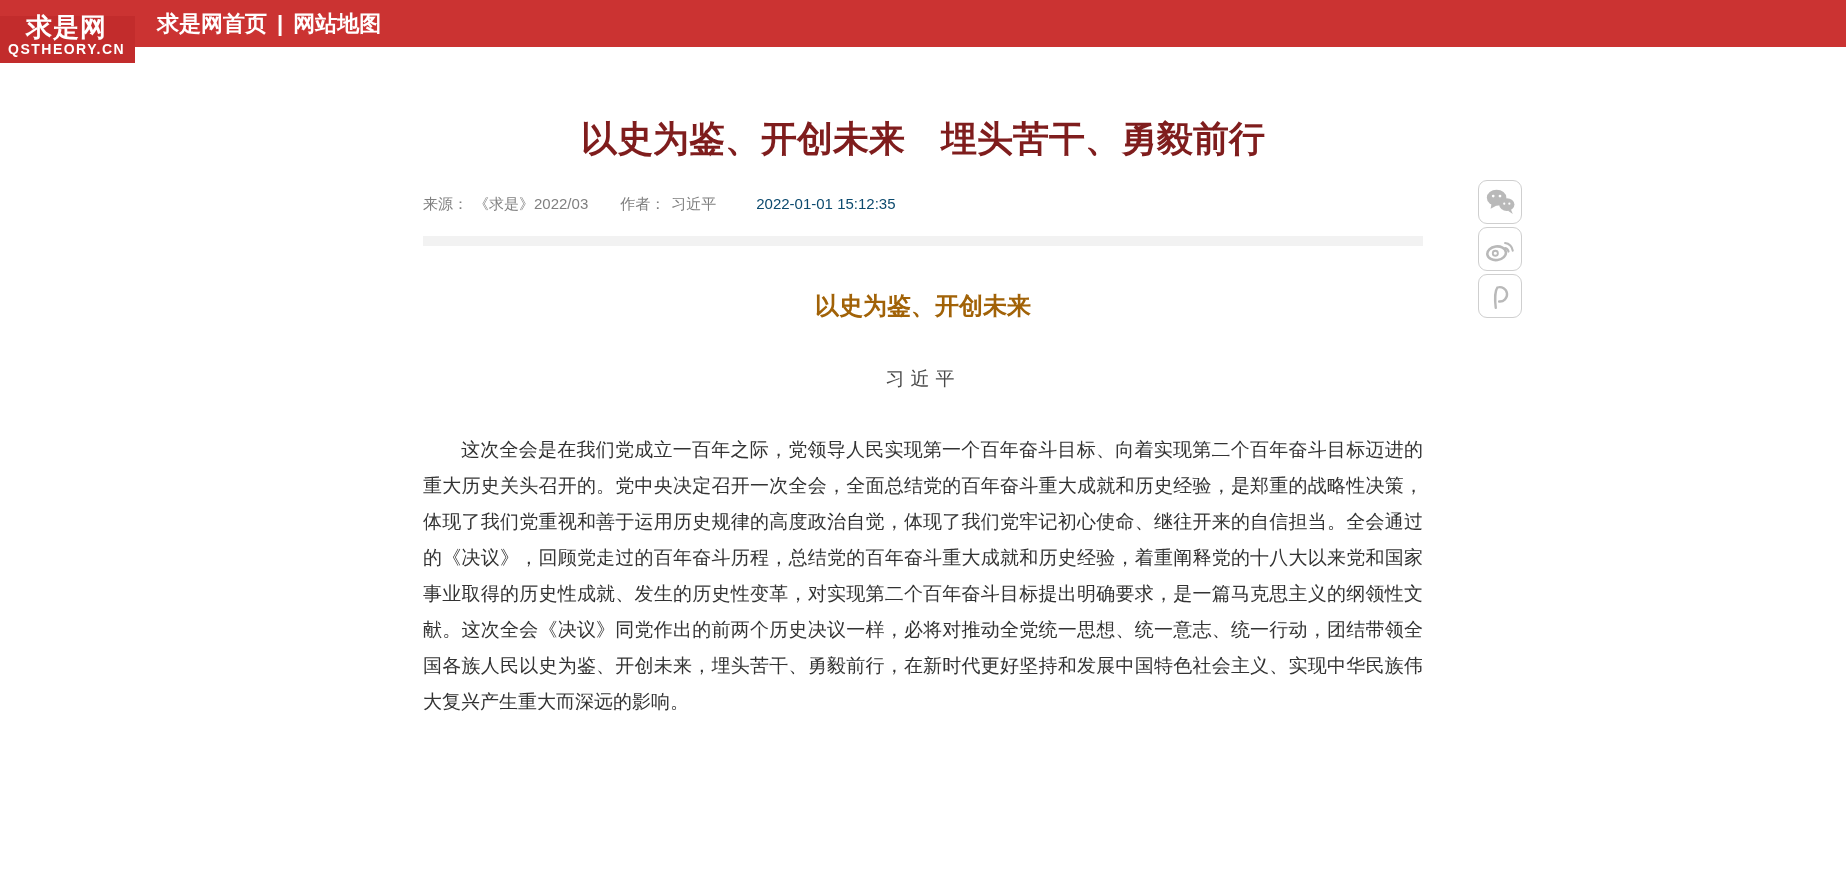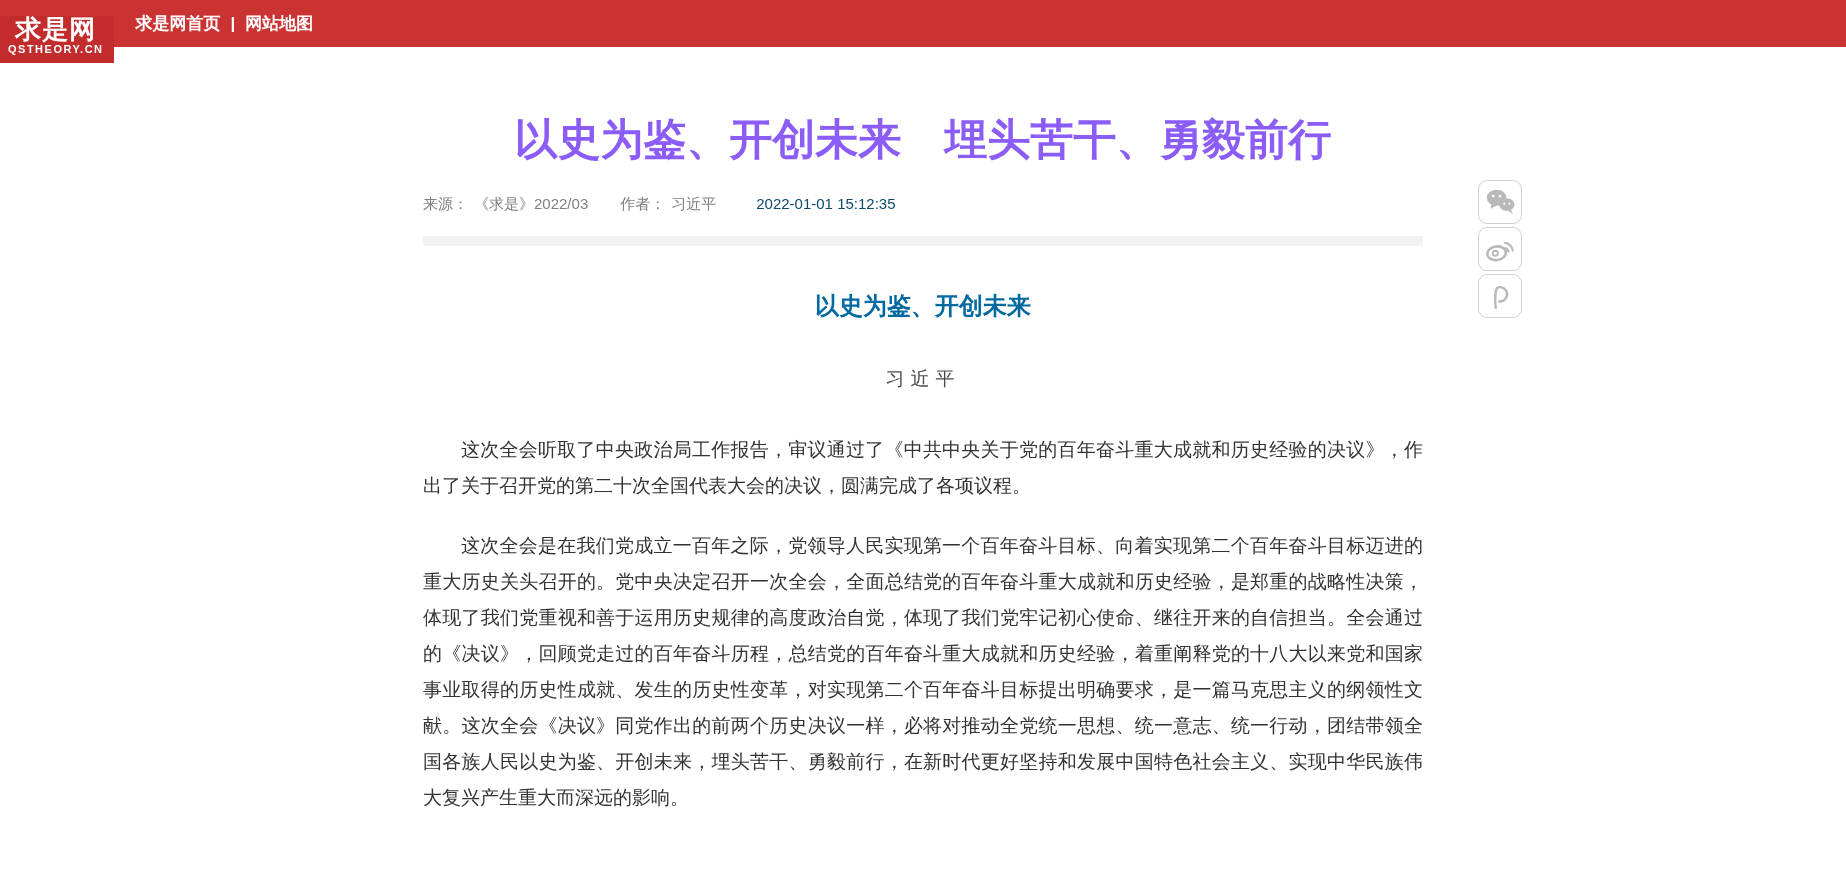--- a/index.html
+++ b/index.html
@@ -4,37 +4,37 @@
 <style>
   * { margin:0; padding:0; box-sizing:border-box; }
   html,body { width:1846px; height:883px; background:#ffffff; overflow:hidden;
               font-family:"Liberation Sans", sans-serif; }
 
   
   .topbar { width:100%; height:47px; background:#cb3332; display:flex; align-items:center; }
   .logo-box { height:47px; background:#c22c2c; display:flex; flex-direction:column;
               justify-content:center; align-items:center; padding:0 10px 9px 8px; cursor:pointer;margin-top:32px; }
   .logo-title { color:#ffffff; font-size:26px; font-weight:bold; line-height:26px; letter-spacing:1px; }
-  .logo-sub { color:#ffffff; font-size:11px; font-weight:bold; letter-spacing:1.5px; margin-top:1px; }
+  .logo-sub { color:#ffffff; font-size:14px; font-weight:bold; letter-spacing:1.5px; margin-top:1px; }
   .topnav { display:flex; align-items:center; margin-left:22px; color:#ffffff;
-            font-size:17px; font-weight:bold; }
+            font-size:22px; font-weight:bold; }
   .topnav .navlink { cursor:pointer; }
   .topnav .sep { margin:0 10px; font-weight:bold; }
 
   
   .content { width:1000px; margin:0 auto; position:relative; }
-  .article-title { margin-top:68px; text-align:center; font-size:43px; font-weight:bold;
-                   color:#8b5cf6; line-height:48px; white-space:nowrap; }
+  .article-title { margin-top:68px; text-align:center; font-size:36px; font-weight:bold;
+                   color:#7f1d1d; line-height:48px; white-space:nowrap; }
   .meta { margin-top:32px; font-size:15px; color:#808080; display:flex; align-items:baseline; }
   .meta .chunk { margin-right:6px; }
   .meta .author-label { margin-left:26px; }
   .meta .timestamp { color:#0c4a6e; margin-left:34px; }
   .divider-band { margin-top:22px; width:1000px; height:10px; background:#f2f2f2; }
 
-  .sub-red { text-align:center; font-size:24px; font-weight:bold; color:#0369a1; }
+  .sub-red { text-align:center; font-size:24px; font-weight:bold; color:#a16207; }
   .sub-red.first { margin-top:44px; }
   .sub-red.second { margin-top:50px; }
   .sub-red sup { font-size:15px; font-weight:bold; }
 
   .byline { margin-top:44px; text-align:center; font-size:19px; color:#4a4a4a;
             font-family:"Liberation Serif", serif; letter-spacing:6px; }
 
   .body-text { margin-top:40px; }
   .body-text p { font-size:19px; color:#333333; line-height:36px; text-align:justify;
                  text-indent:2em; margin-bottom:24px; }
@@ -72,21 +72,20 @@
     <span class="timestamp">2022-01-01 15:12:35</span>
   </div>
 
   <div class="divider-band"></div>
 
   <div class="sub-red first">以史为鉴、开创未来</div>
 
   <div class="byline">习近平</div>
 
   <div class="body-text">
-    <p>这次全会听取了中央政治局工作报告，审议通过了《中共中央关于党的百年奋斗重大成就和历史经验的决议》，作出了关于召开党的第二十次全国代表大会的决议，圆满完成了各项议程。</p>
     <p>这次全会是在我们党成立一百年之际，党领导人民实现第一个百年奋斗目标、向着实现第二个百年奋斗目标迈进的重大历史关头召开的。党中央决定召开一次全会，全面总结党的百年奋斗重大成就和历史经验，是郑重的战略性决策，体现了我们党重视和善于运用历史规律的高度政治自觉，体现了我们党牢记初心使命、继往开来的自信担当。全会通过的《决议》，回顾党走过的百年奋斗历程，总结党的百年奋斗重大成就和历史经验，着重阐释党的十八大以来党和国家事业取得的历史性成就、发生的历史性变革，对实现第二个百年奋斗目标提出明确要求，是一篇马克思主义的纲领性文献。这次全会《决议》同党作出的前两个历史决议一样，必将对推动全党统一思想、统一意志、统一行动，团结带领全国各族人民以史为鉴、开创未来，埋头苦干、勇毅前行，在新时代更好坚持和发展中国特色社会主义、实现中华民族伟大复兴产生重大而深远的影响。</p>
   </div>
 </div>
 
 <div class="share-rail">
   <div class="share-btn" title="">
     <span>
       <svg width="34" height="34" viewBox="0 0 40 40">
         <g fill="#b9b9b9">
           <ellipse cx="16" cy="15" rx="11.5" ry="9.5"></ellipse>

